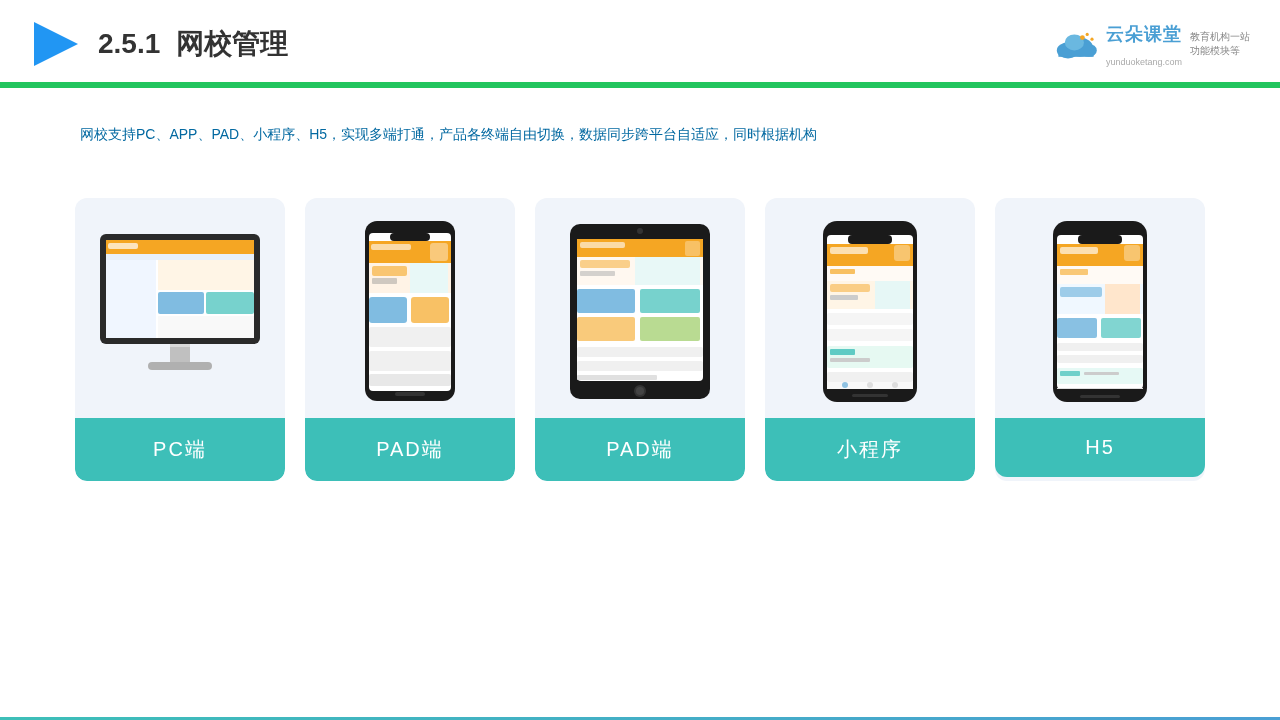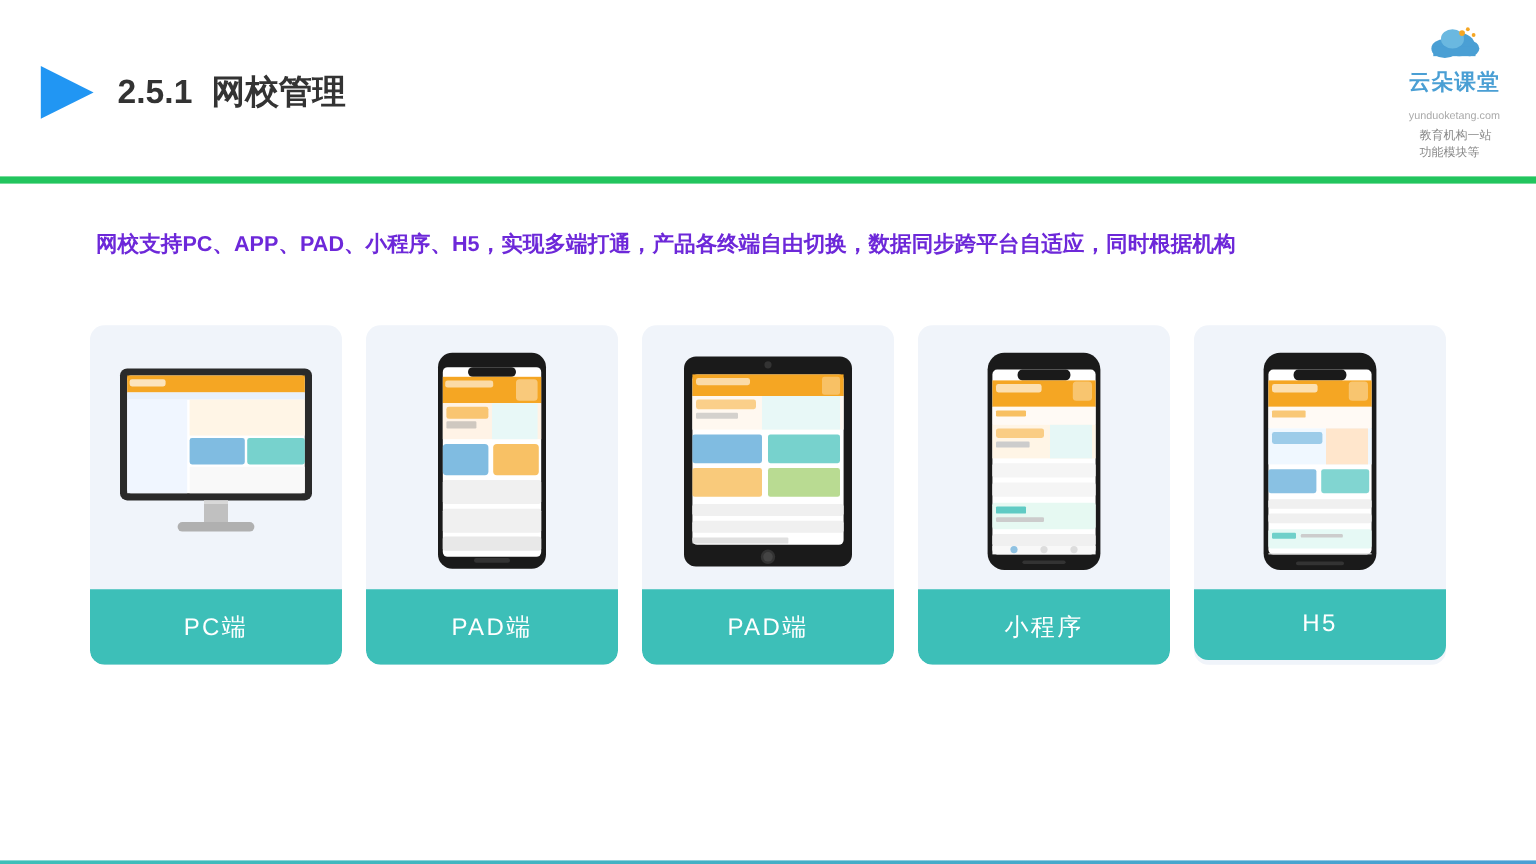--- a/index.html
+++ b/index.html
@@ -36,21 +36,20 @@
     }
     .header-right {
       display: flex;
       flex-direction: column;
       align-items: center;
     }
     .brand-logo {
       display: flex;
       align-items: center;
       gap: 6px;
-      flex-direction: column;
     }
     .cloud-icon-svg {
       width: 48px;
       height: 32px;
     }
     .brand-name {
       font-size: 18px;
       color: #4a9fd4;
       font-weight: bold;
       letter-spacing: 1px;
@@ -58,24 +57,23 @@
     .brand-url {
       font-size: 9px;
       color: #aaa;
       text-align: center;
       margin-top: 11px;
     }
 
     
     .description {
       padding: 32px 80px 20px 80px;
-      font-size: 18px;
-      color: #6d28d9;
+      font-size: 14px;
+      color: #0369a1;
       line-height: 2;
-      font-weight: bold;
     }
 
     
     .cards-container {
       display: flex;
       justify-content: center;
       gap: 20px;
       padding: 30px 40px 30px 40px;
     }
 

